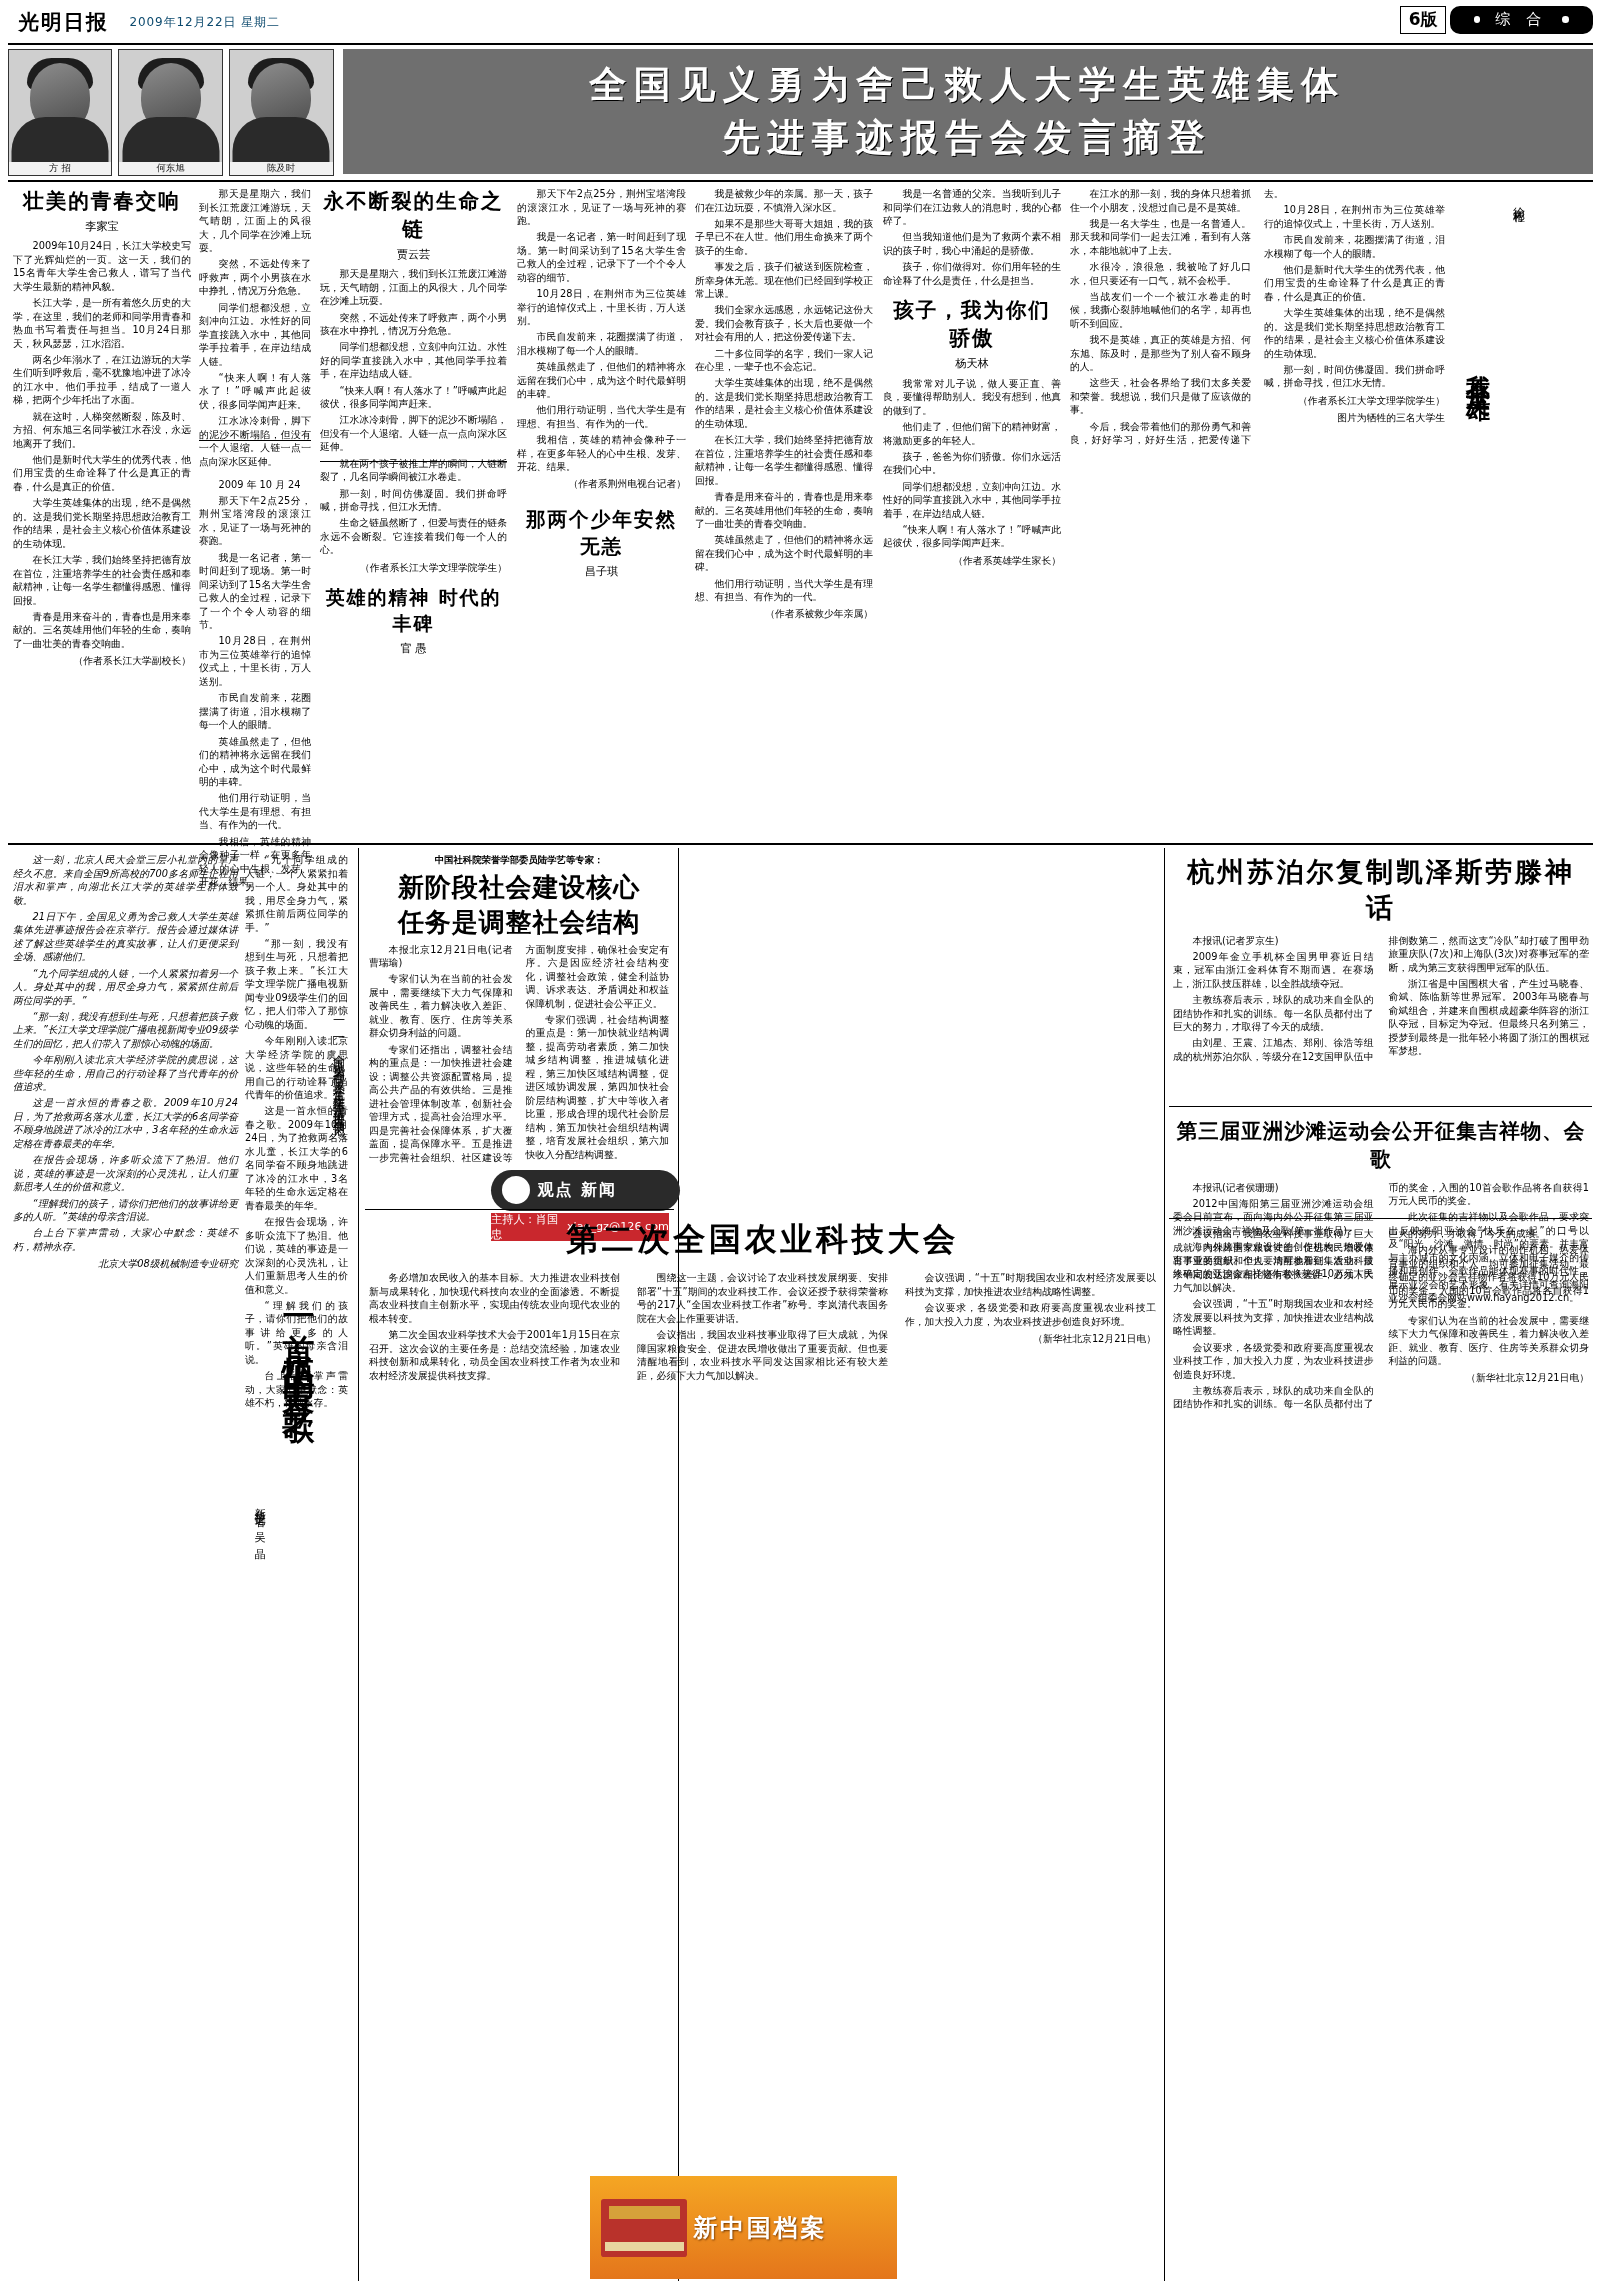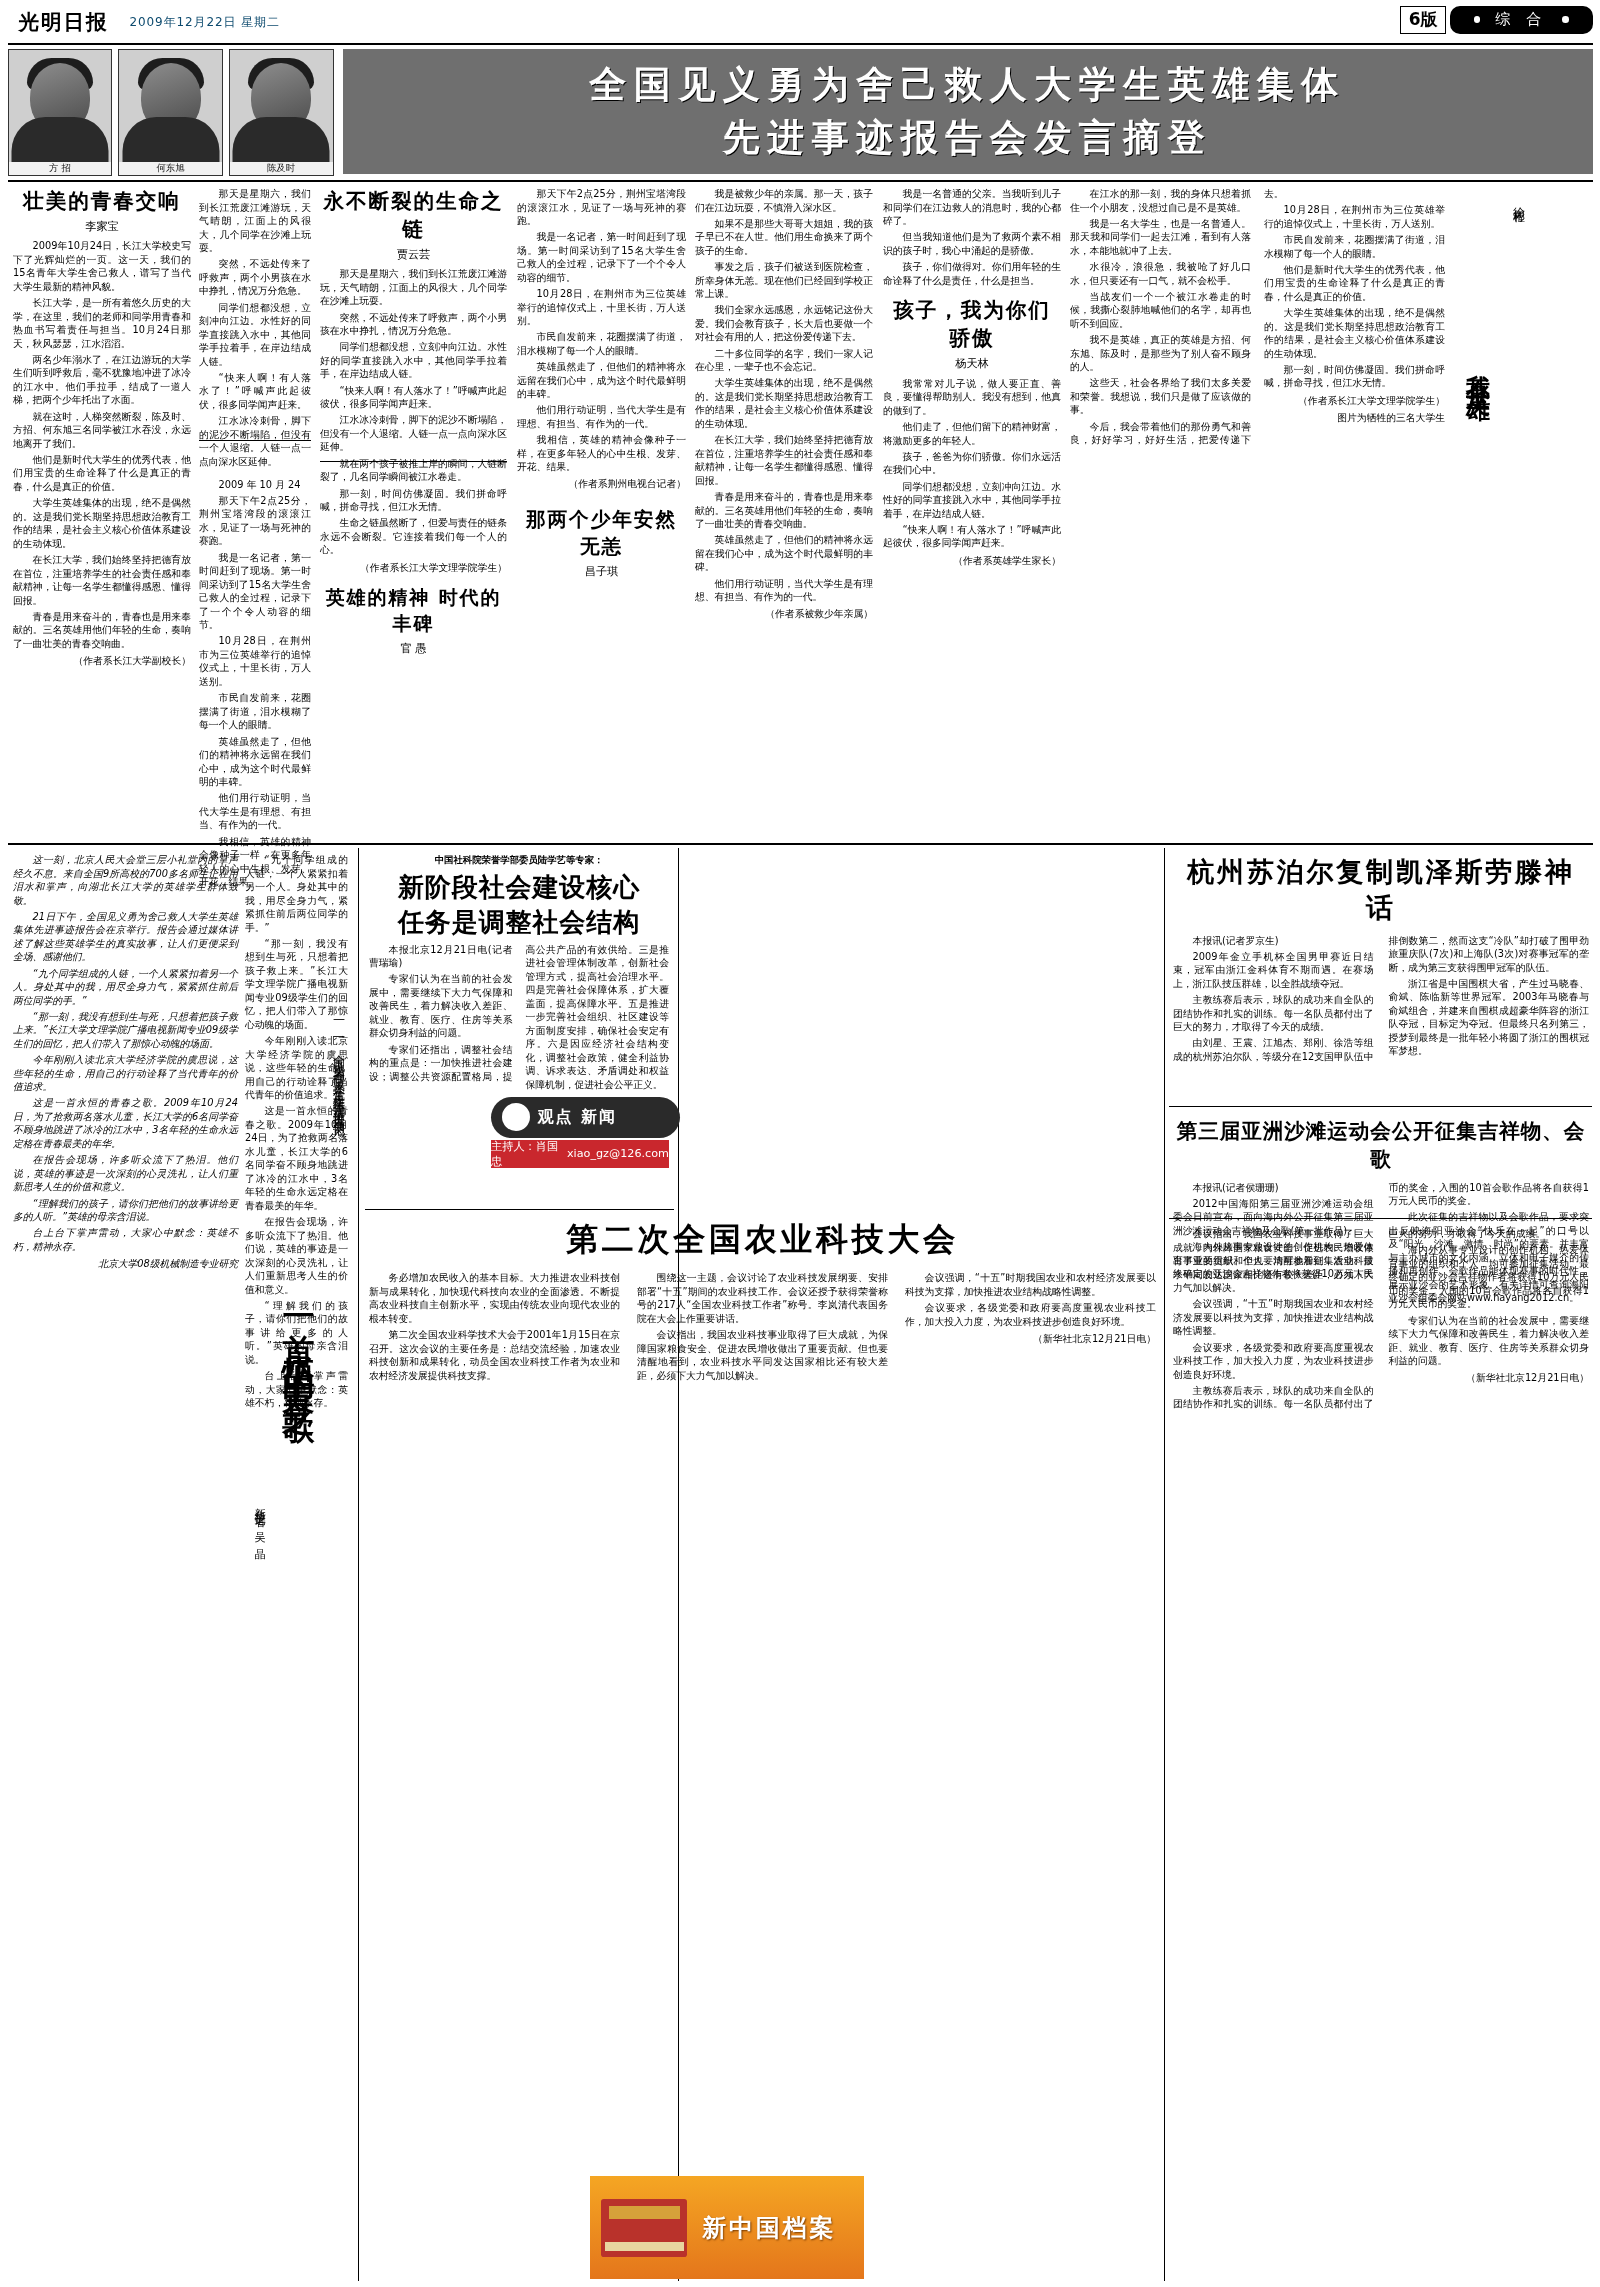--- a/index.html
+++ b/index.html
@@ -253,20 +253,21 @@
   <div class="rule-v" style="left:1164px;top:848px;height:1433px;"></div>
 
   <div class="col" style="left:369px;top:854px;width:300px;">
     <div class="small" style="text-align:center;font-weight:bold;">中国社科院荣誉学部委员陆学艺等专家：</div>
     <div class="htitle" style="font-size:26px;letter-spacing:0.9px;margin-top:3.7px;">新阶段社会建设核心</div>
     <div class="htitle" style="font-size:26px;letter-spacing:0.9px;">任务是调整社会结构</div>
     <div class="body-cn" style="margin-top:3px;column-count:2;column-gap:13px;">
       <p><span>本报北京12月21日电(记者曹瑞瑜)</span></p>
       <p>专家们认为在当前的社会发展中，需要继续下大力气保障和改善民生，着力解决收入差距、就业、教育、医疗、住房等关系群众切身利益的问题。</p>
       <p>专家们还指出，调整社会结构的重点是：一加快推进社会建设；调整公共资源配置格局，提高公共产品的有效供给。三是推进社会管理体制改革，创新社会管理方式，提高社会治理水平。四是完善社会保障体系，扩大覆盖面，提高保障水平。五是推进一步完善社会组织、社区建设等方面制度安排，确保社会安定有序。六是因应经济社会结构变化，调整社会政策，健全利益协调、诉求表达、矛盾调处和权益保障机制，促进社会公平正义。</p>
+      <p>专家们强调，社会结构调整的重点是：第一加快就业结构调整，提高劳动者素质，第二加快城乡结构调整，推进城镇化进程，第三加快区域结构调整，促进区域协调发展，第四加快社会阶层结构调整，扩大中等收入者比重，形成合理的现代社会阶层结构，第五加快社会组织结构调整，培育发展社会组织，第六加快收入分配结构调整。</p>
     </div>
 
     <div style="position:relative;margin-top:5.6px;height:73px;">
       <div style="position:absolute;left:122px;top:0;width:178px;height:41px;background:#2a2a2a;color:#fff;border-radius:20.6px;display:flex;align-items:center;gap:7.5px;padding-left:11.2px;">
         <div style="width:28px;height:28px;border-radius:50%;background:#fff;"></div>
         <div style="font-size:16px;font-weight:bold;letter-spacing:1.9px;">
           <span>观点</span>
           <span>新闻</span>
         </div>
       </div>
@@ -285,21 +286,21 @@
       <p>务必增加农民收入的基本目标。大力推进农业科技创新与成果转化，加快现代科技向农业的全面渗透。不断提高农业科技自主创新水平，实现由传统农业向现代农业的根本转变。</p>
       <p>第二次全国农业科学技术大会于2001年1月15日在京召开。这次会议的主要任务是：总结交流经验，加速农业科技创新和成果转化，动员全国农业科技工作者为农业和农村经济发展提供科技支撑。</p>
       <p>围绕这一主题，会议讨论了农业科技发展纲要、安排部署“十五”期间的农业科技工作。会议还授予获得荣誉称号的217人“全国农业科技工作者”称号。李岚清代表国务院在大会上作重要讲话。</p>
       <p>会议指出，我国农业科技事业取得了巨大成就，为保障国家粮食安全、促进农民增收做出了重要贡献。但也要清醒地看到，农业科技水平同发达国家相比还有较大差距，必须下大力气加以解决。</p>
       <p>会议强调，“十五”时期我国农业和农村经济发展要以科技为支撑，加快推进农业结构战略性调整。</p>
       <p>会议要求，各级党委和政府要高度重视农业科技工作，加大投入力度，为农业科技进步创造良好环境。</p>
       <div class="sig">（新华社北京12月21日电）</div>
     </div>
   </div>
 
-  <div style="position:absolute;left:590px;top:2176px;width:274px;height:103px;background:linear-gradient(180deg,#f5a623,#e4761b);display:flex;align-items:center;gap:15px;padding:0 11.2px;box-sizing:border-box;">
+  <div style="position:absolute;left:590px;top:2176px;width:307px;height:103px;background:linear-gradient(180deg,#f5a623,#e4761b);display:flex;align-items:center;gap:6px;padding:0 11.2px;box-sizing:border-box;">
     <div style="width:86px;height:58px;background:#b9322b;border-radius:2.8px;position:relative;">
       <div style="position:absolute;left:7.5px;top:7.5px;width:71px;height:13px;background:#d6a13a;"></div>
       <div style="position:absolute;left:3.7px;bottom:5.6px;width:79px;height:9.4px;background:#e8d6a0;"></div>
     </div>
     <div style="color:#fff;font-family:'DejaVu Serif','Liberation Serif',serif;font-weight:bold;font-size:24px;letter-spacing:2.8px;text-shadow:0.9px 0.9px 1.9px #7a3c00;">新中国档案</div>
   </div>
 
   <div class="col" style="left:1173px;top:854px;width:416px;">
     <div class="htitle" style="font-size:27px;letter-spacing:2.8px;">杭州苏泊尔复制凯泽斯劳滕神话</div>
     <div class="body-cn" style="margin-top:7.5px;column-count:2;column-gap:15px;">

